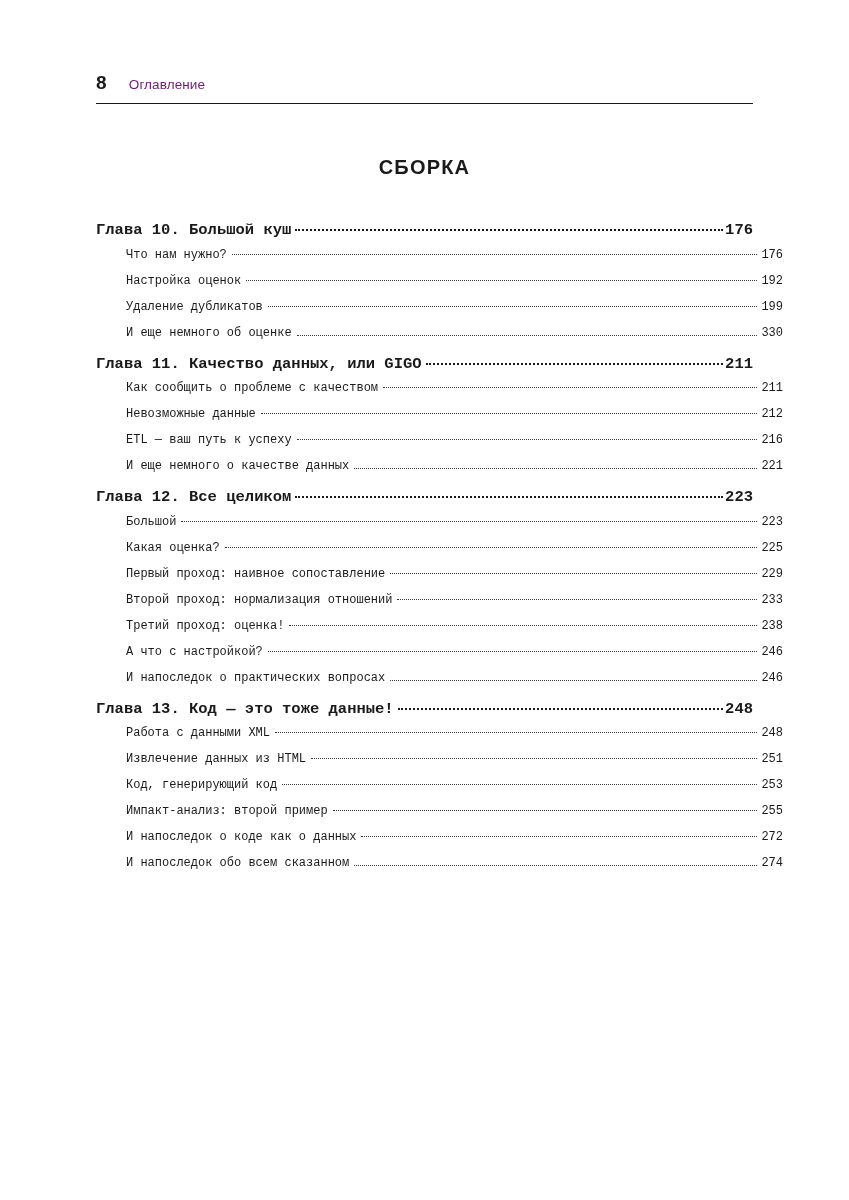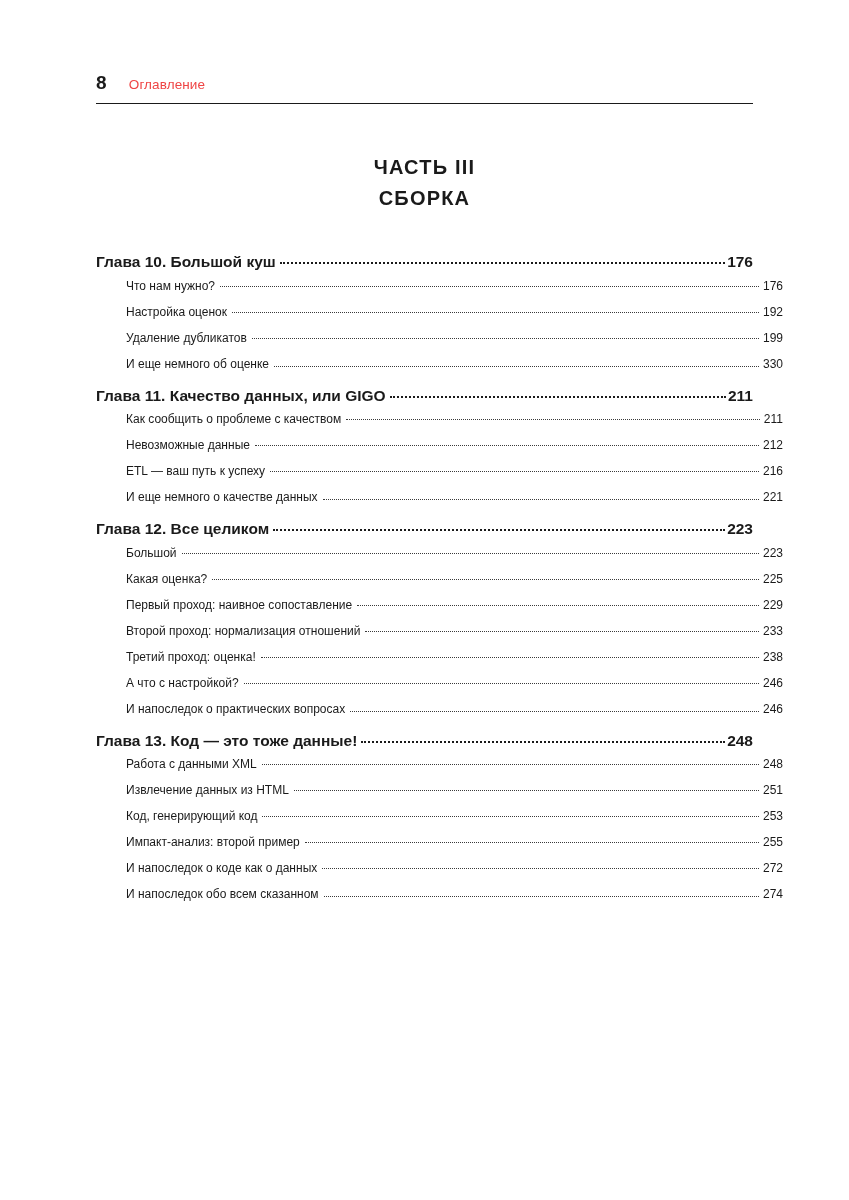--- a/index.html
+++ b/index.html
@@ -36,39 +36,40 @@
   }
   .folio {
     font-size: 19px;
     font-weight: bold;
     letter-spacing: 0.2px;
   }
   .head-title {
     font-size: 13.5px;
     font-weight: normal;
     letter-spacing: 0.1px;
-    color: #ef4444;
+    color: #701a75;
   }
 
   
   .part-block {
     margin-top: 48px;
     text-align: center;
   }
   .part-label,
   .part-name {
     font-size: 20px;
     font-weight: bold;
     letter-spacing: 1.2px;
     line-height: 1.55;
   }
 
   
   .toc {
     margin-top: 40px;
+    font-family: Liberation Mono, monospace;
   }
   .chapter-group {
     margin-bottom: 4px;
   }
   .chapter-group + .chapter-group {
     margin-top: 18px;
   }
 
   .toc-row {
     display: flex;
@@ -121,21 +122,20 @@
 <body>
 
 <div class="page">
 
   <div class="running-head">
     <span class="folio">8</span>
     <span class="head-title">Оглавление</span>
   </div>
 
   <div class="part-block">
-    <div class="part-label">ЧАСТЬ III</div>
     <div class="part-name">СБОРКА</div>
   </div>
 
   <div class="toc" id="toc-root">
       <div class="chapter-group">
         <div class="toc-row chapter-row">
           <span class="toc-text">Глава 10. Большой куш</span>
           <span class="leader"></span>
           <span class="toc-page">176</span>
         </div>

